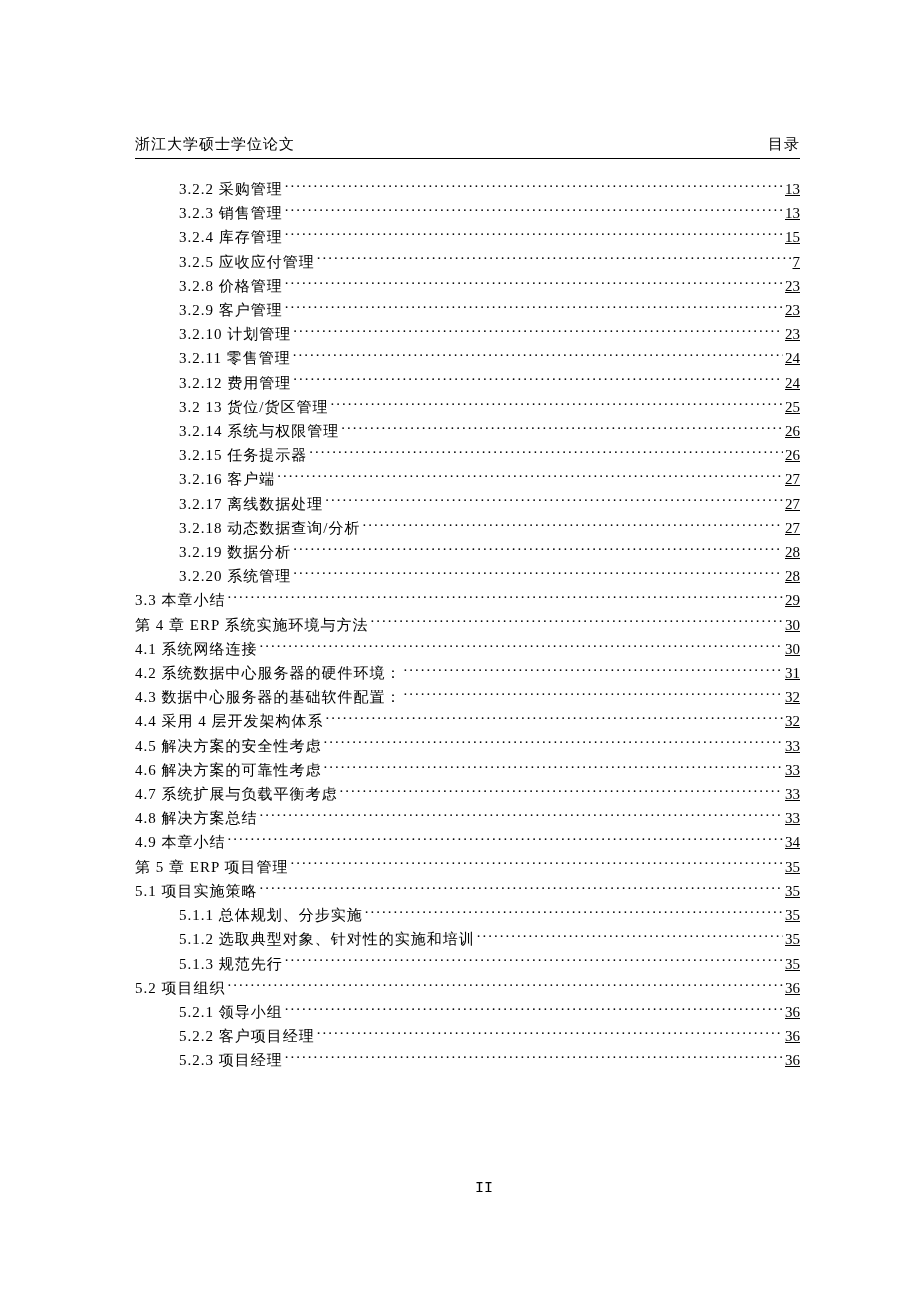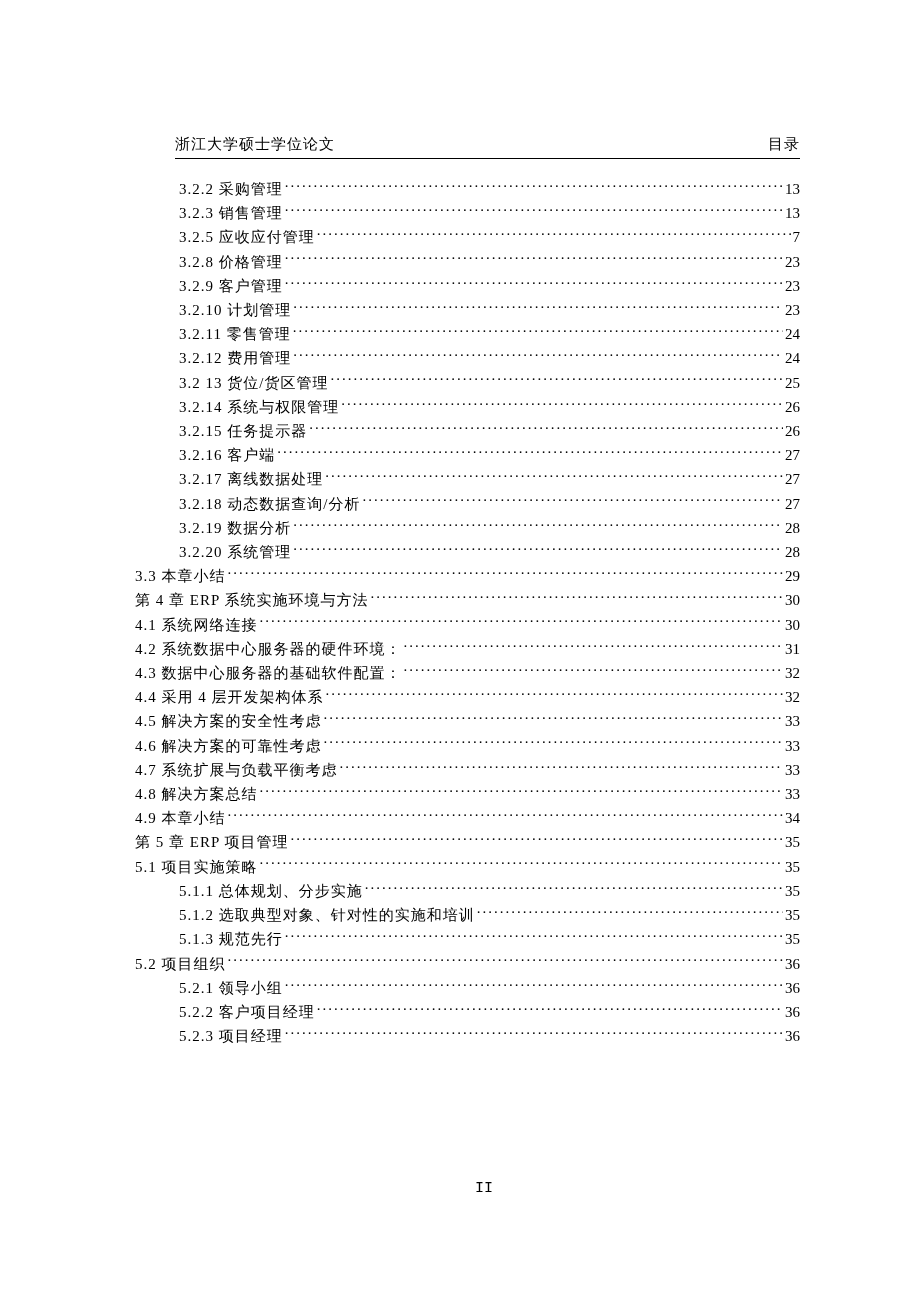--- a/index.html
+++ b/index.html
@@ -17,21 +17,20 @@
     padding: 135px 120px 0 135px;
   }
   .header-row {
     display: flex;
     justify-content: space-between;
     font-size: 15px;
     padding-bottom: 4px;
     border-bottom: 1px solid #000;
     margin-bottom: 18px;
     letter-spacing: 1px;
-    margin-left: 40px;
   }
   .toc {
     font-size: 15px;
   }
   .toc-entry {
     display: flex;
     align-items: baseline;
     line-height: 24.2px;
     white-space: nowrap;
   }
@@ -51,20 +50,21 @@
     position: absolute;
     left: 0;
     bottom: 0;
     letter-spacing: 2px;
     color: #000;
     font-family: serif;
   }
   .toc-page {
     flex: 0 0 auto;
     letter-spacing: 0;
+    text-decoration: underline;
   }
   .indent-2 { padding-left: 44px; }
   .indent-1 { padding-left: 0; }
   .page-num {
     position: absolute;
     bottom: 105px;
     left: 0;
     width: 100%;
     text-align: center;
     font-family: Liberation Mono, monospace;
@@ -87,20 +87,25 @@
         <span class="toc-label">3.2.2  采购管理 </span>
         <span class="toc-dots"></span>
         <span class="toc-page">13</span>
       </div>
       <div class="toc-entry indent-2">
         <span class="toc-label">3.2.3  销售管理 </span>
         <span class="toc-dots"></span>
         <span class="toc-page">13</span>
       </div>
       <div class="toc-entry indent-2">
+        <span class="toc-label">3.2.4  库存管理 </span>
+        <span class="toc-dots"></span>
+        <span class="toc-page">15</span>
+      </div>
+      <div class="toc-entry indent-2">
         <span class="toc-label">3.2.5  应收应付管理 </span>
         <span class="toc-dots"></span>
         <span class="toc-page">7</span>
       </div>
       <div class="toc-entry indent-2">
         <span class="toc-label">3.2.8  价格管理 </span>
         <span class="toc-dots"></span>
         <span class="toc-page">23</span>
       </div>
       <div class="toc-entry indent-2">

